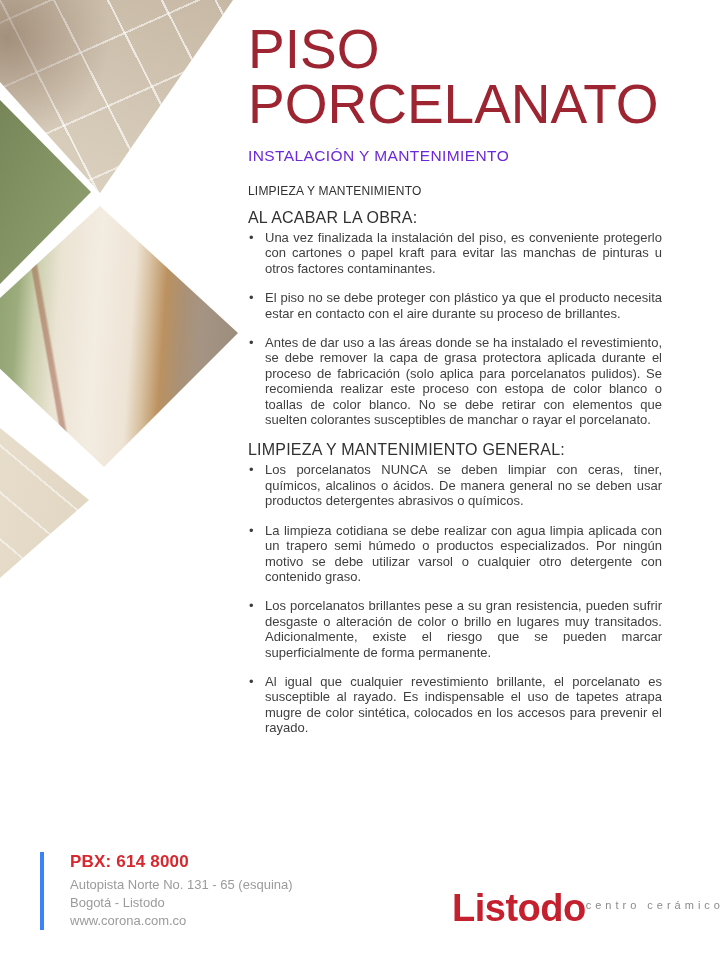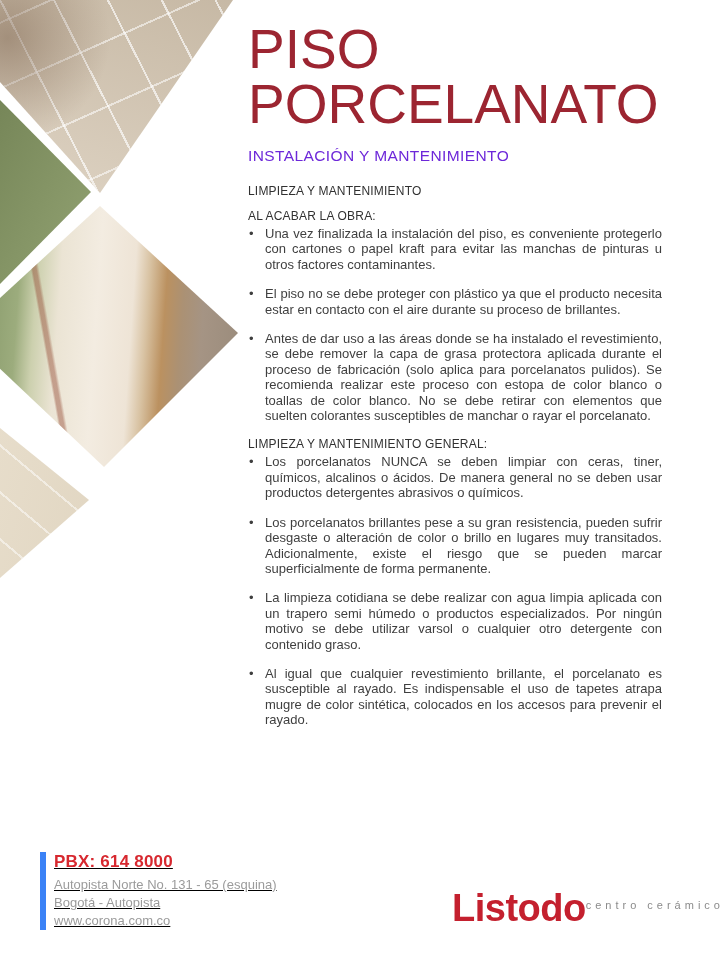--- a/index.html
+++ b/index.html
@@ -40,31 +40,31 @@
   
   .content{position:absolute;left:248px;top:0;width:414px;}
   .title{
     margin:22px 0 0 0;font-weight:300;font-size:55px;line-height:1.0;
     letter-spacing:0px;color:#9c2531;
   }
   .subtitle{
     margin:15px 0 0 0;font-weight:400;font-size:15.5px;letter-spacing:.4px;color:#6d28d9;
   }
   .label{margin-top:19px;font-size:12px;color:#313131;letter-spacing:.2px;}
-  .heading{margin-top:11px;font-size:12px;color:#313131;letter-spacing:.2px;}
+  .heading{margin-top:11px;font-size:16px;color:#313131;letter-spacing:.2px;}
   ul.bullets{list-style:none;margin:3px 0 0 0;padding:0;}
   ul.bullets li{
     position:relative;padding-left:17px;margin:0 0 14px 0;
     font-size:13px;line-height:15.4px;color:#3f3f3f;text-align:justify;
   }
   ul.bullets li::before{content:"\2022";position:absolute;left:1px;top:0;color:#3f3f3f;}
 
   
   .footer-contact{
-    position:absolute;left:40px;top:852px;border-left:6px solid #3b82f6;padding-left:8px;text-decoration:underline;
+    position:absolute;left:40px;top:852px;border-left:4px solid #3b82f6;padding-left:26px;
   }
   .pbx{font-size:17px;font-weight:bold;color:#d7282f;letter-spacing:.2px;}
   .addr{font-size:13px;color:#9b9b9b;line-height:18px;}
   .addr.first{margin-top:4px;}
 
   .footer-logo{position:absolute;left:452px;top:868px;display:flex;align-items:stretch;}
   .brand-block{display:flex;align-items:center;}
   .brand{
     font-size:38px;font-weight:bold;color:#c4202e;letter-spacing:-.5px;line-height:1.0;
     margin-top:6px;
@@ -101,30 +101,30 @@
     <div class="heading">AL ACABAR LA OBRA:</div>
     <ul class="bullets">
       <li>Una vez finalizada la instalación del piso, es conveniente protegerlo con cartones o papel kraft para evitar las manchas de pinturas u otros factores contaminantes.</li>
       <li>El piso no se debe proteger con plástico ya que el producto necesita estar en contacto con el aire durante su proceso de brillantes.</li>
       <li>Antes de dar uso a las áreas donde se ha instalado el revestimiento, se debe remover la capa de grasa protectora aplicada durante el proceso de fabricación (solo aplica para porcelanatos pulidos). Se recomienda realizar este proceso con estopa de color blanco o toallas de color blanco. No se debe retirar con elementos que suelten colorantes susceptibles de manchar o rayar el porcelanato.</li>
     </ul>
 
     <div class="heading">LIMPIEZA Y MANTENIMIENTO GENERAL:</div>
     <ul class="bullets">
       <li>Los porcelanatos NUNCA se deben limpiar con ceras, tiner, químicos, alcalinos o ácidos. De manera general no se deben usar productos detergentes abrasivos o químicos.</li>
+      <li>La limpieza cotidiana se debe realizar con agua limpia aplicada con un trapero semi húmedo o productos especializados. Por ningún motivo se debe utilizar varsol o cualquier otro detergente con contenido graso.</li>
       <li>Los porcelanatos brillantes pese a su gran resistencia, pueden sufrir desgaste o alteración de color o brillo en lugares muy transitados. Adicionalmente, existe el riesgo que se pueden marcar superficialmente de forma permanente.</li>
-      <li>La limpieza cotidiana se debe realizar con agua limpia aplicada con un trapero semi húmedo o productos especializados. Por ningún motivo se debe utilizar varsol o cualquier otro detergente con contenido graso.</li>
       <li>Al igual que cualquier revestimiento brillante, el porcelanato es susceptible al rayado. Es indispensable el uso de tapetes atrapa mugre de color sintética, colocados en los accesos para prevenir el rayado.</li>
     </ul>
   </div>
 
   <div class="footer-contact">
     <div class="pbx">PBX: 614 8000</div>
     <div class="addr first">Autopista Norte No. 131 - 65 (esquina)</div>
-    <div class="addr">Bogotá - Autopista</div>
+    <div class="addr">Bogotá - Listodo</div>
     <div class="addr">www.corona.com.co</div>
   </div>
 
   <div class="footer-logo">
     <div class="brand-block">
       <div class="brand">Listodo</div>
       <div class="tagline">centro cerámico</div>
     </div>
     <div class="logo-sep"></div>
     <div class="corona">

